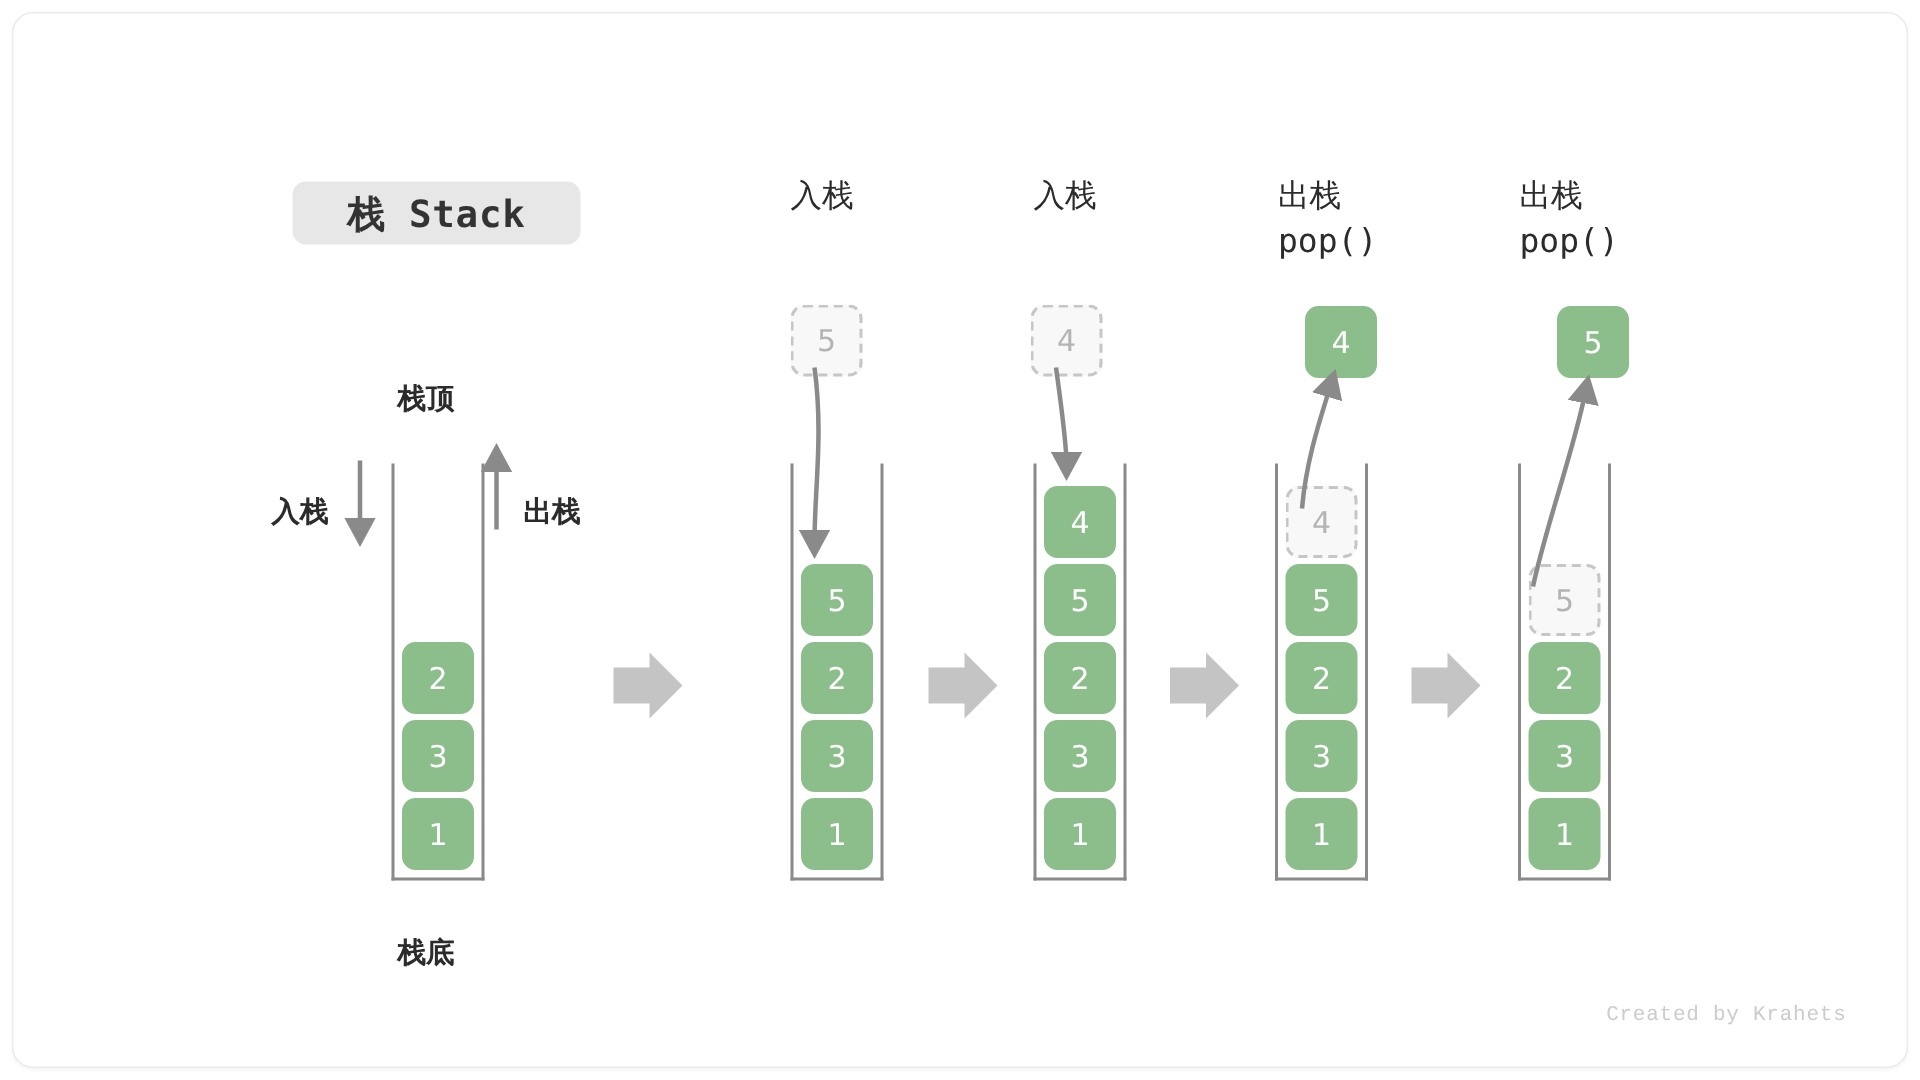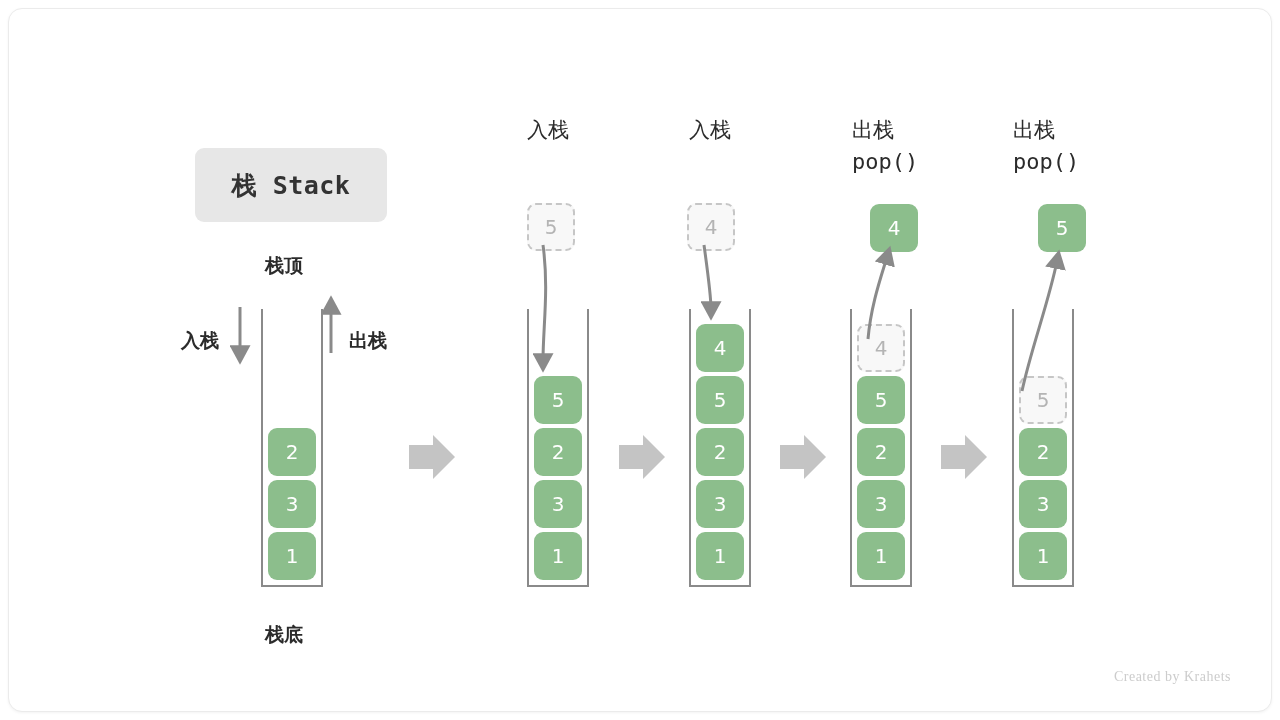--- a/index.html
+++ b/index.html
@@ -27,32 +27,31 @@
     box-sizing: border-box;
     overflow: hidden;
   }
 
   
   .title-badge {
     position: absolute;
     left: 186px;
     top: 112px;
     width: 192px;
-    height: 74px;
+    height: 42px;
     background: #e7e7e7;
     border-radius: 9px;
     display: flex;
     align-items: center;
     justify-content: center;
     font-family: "DejaVu Sans Mono", "Liberation Mono", monospace;
     font-size: 25px;
     font-weight: bold;
     color: #333333;
     letter-spacing: 0.5px;
-    margin-top: 27px;
   }
 
   
   .lbl {
     position: absolute;
     font-size: 19px;
     font-weight: bold;
     color: #2b2b2b;
     white-space: nowrap;
     font-family: Liberation Serif, serif;
@@ -157,21 +156,21 @@
     width: 1264px;
     height: 704px;
     pointer-events: none;
   }
 
   
   .footer {
     position: absolute;
     right: 40px;
     bottom: 26px;
-    font-family: Liberation Serif, serif;
+    font-family: Liberation Mono, monospace;
     font-size: 14px;
     color: #cccccc;
     letter-spacing: 0.5px;
   }
 </style>
 </head>
 <body>
 
 <div class="canvas">
 

